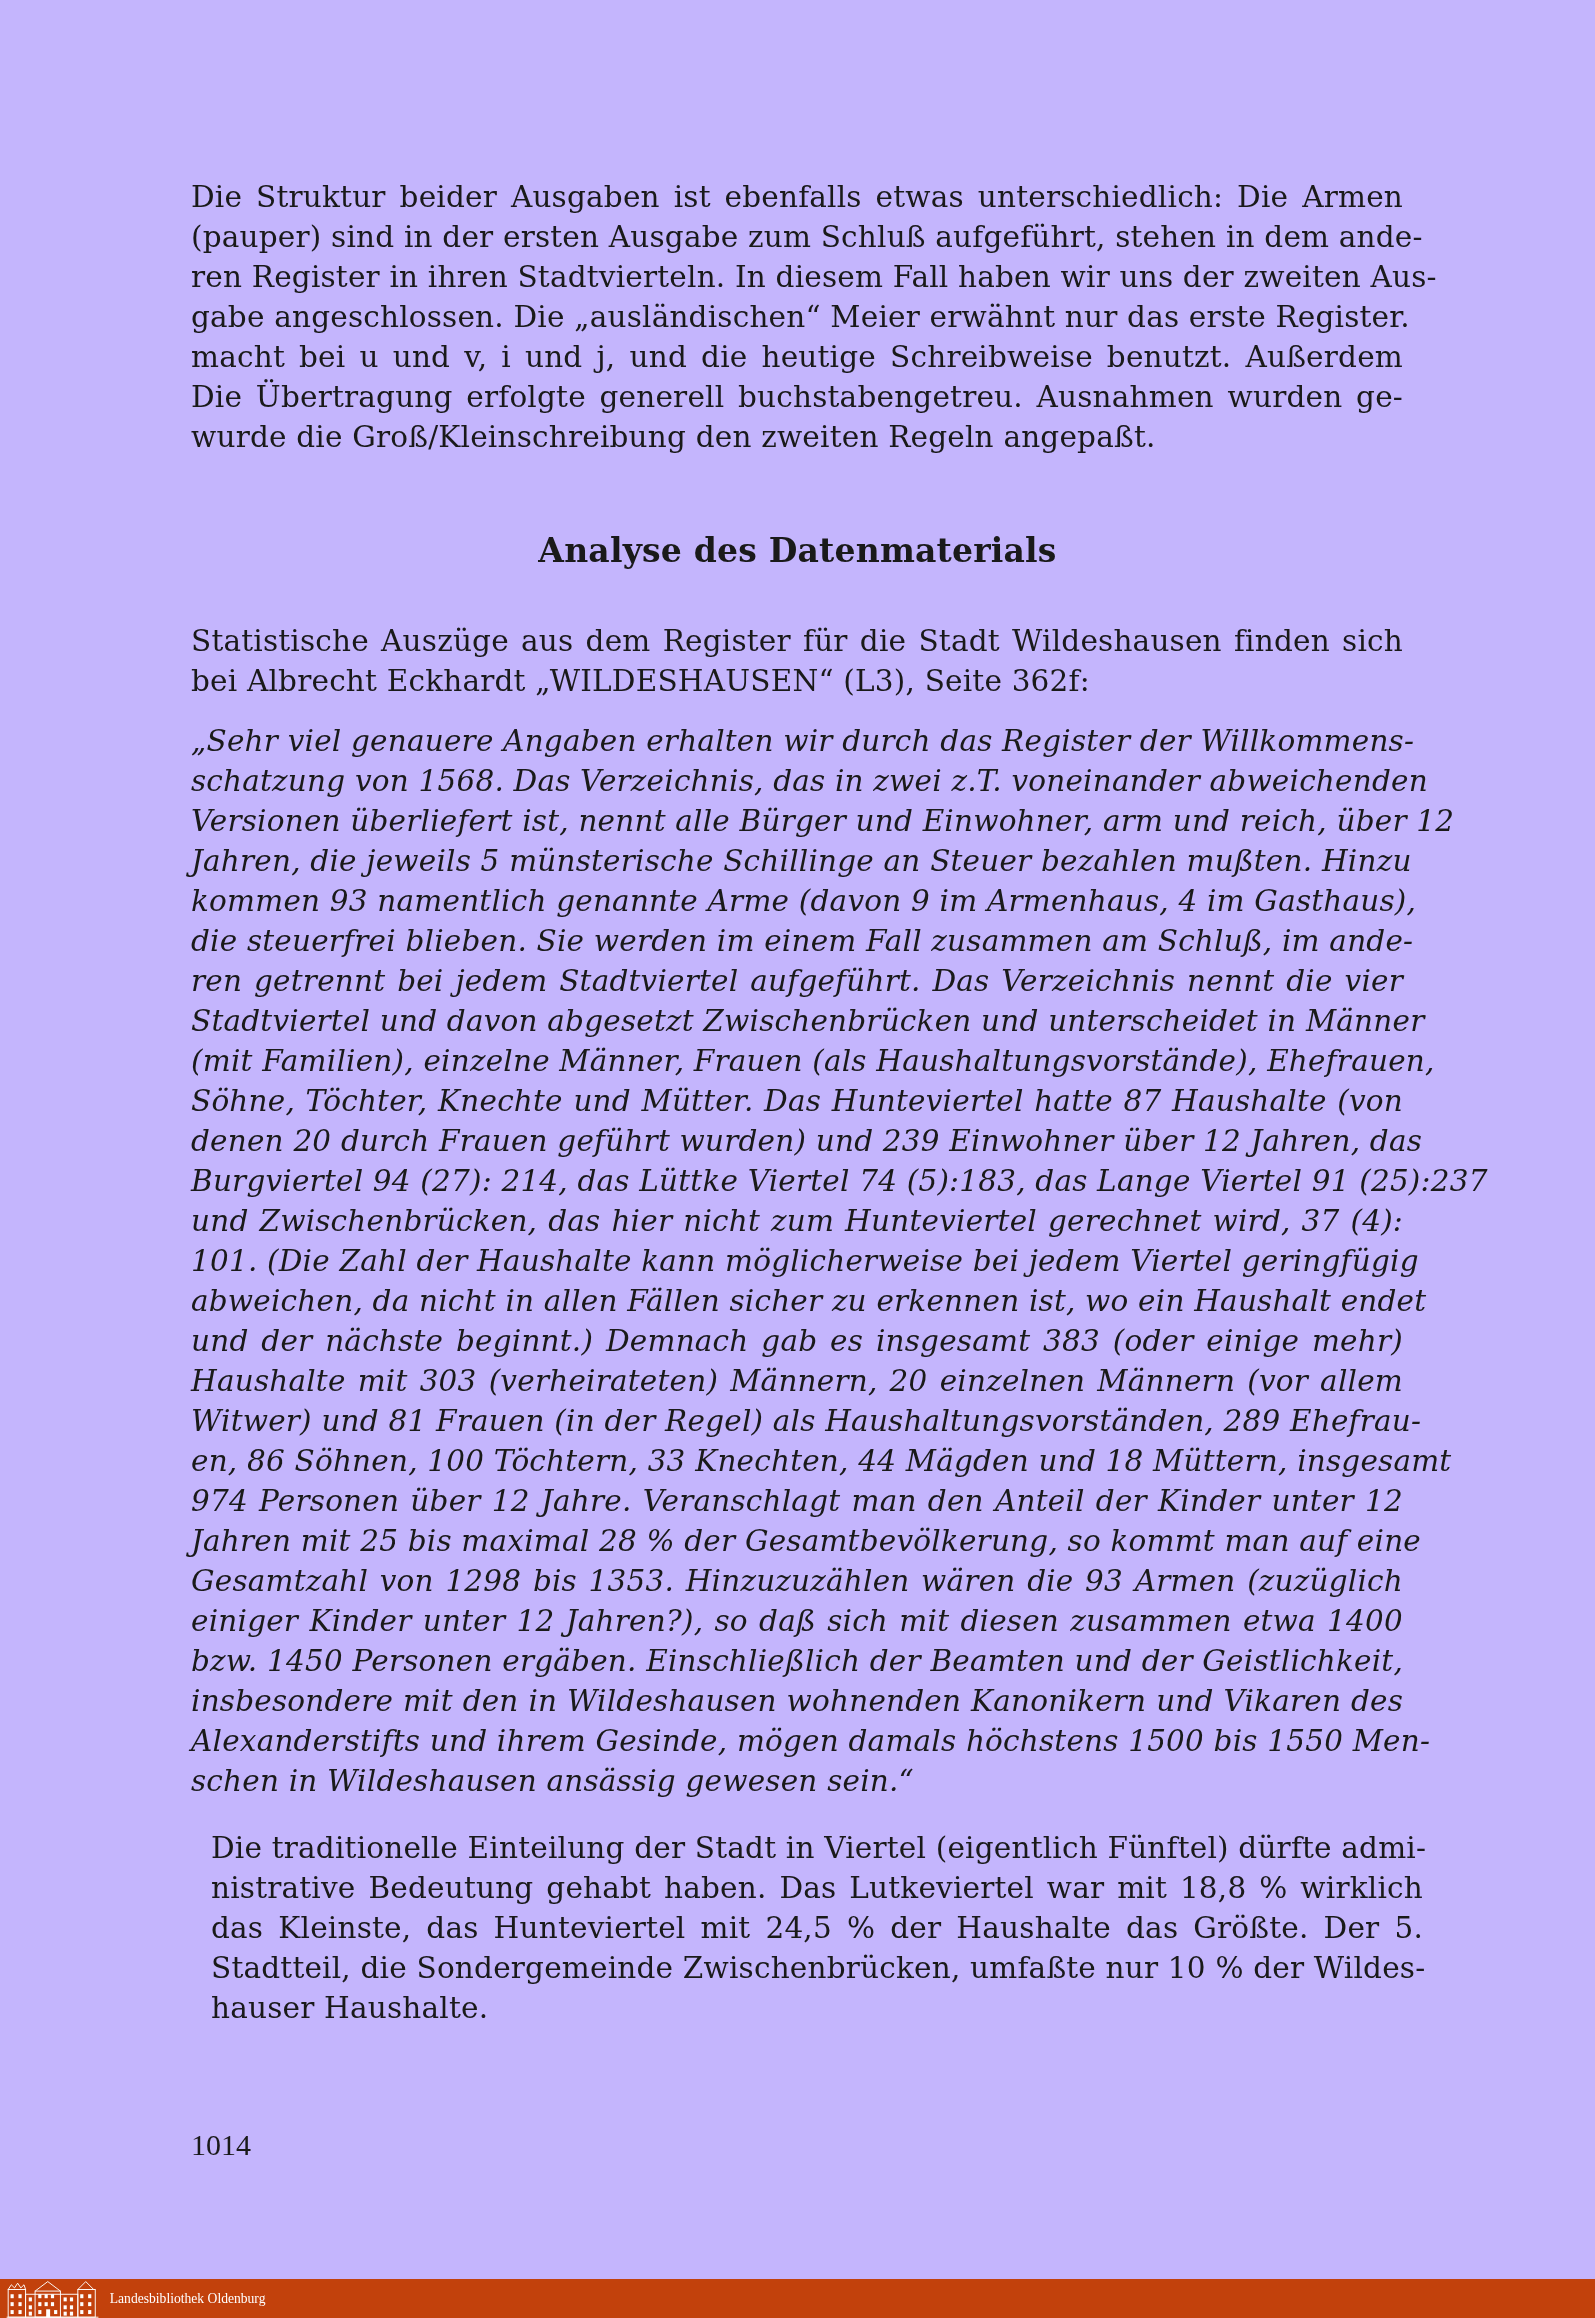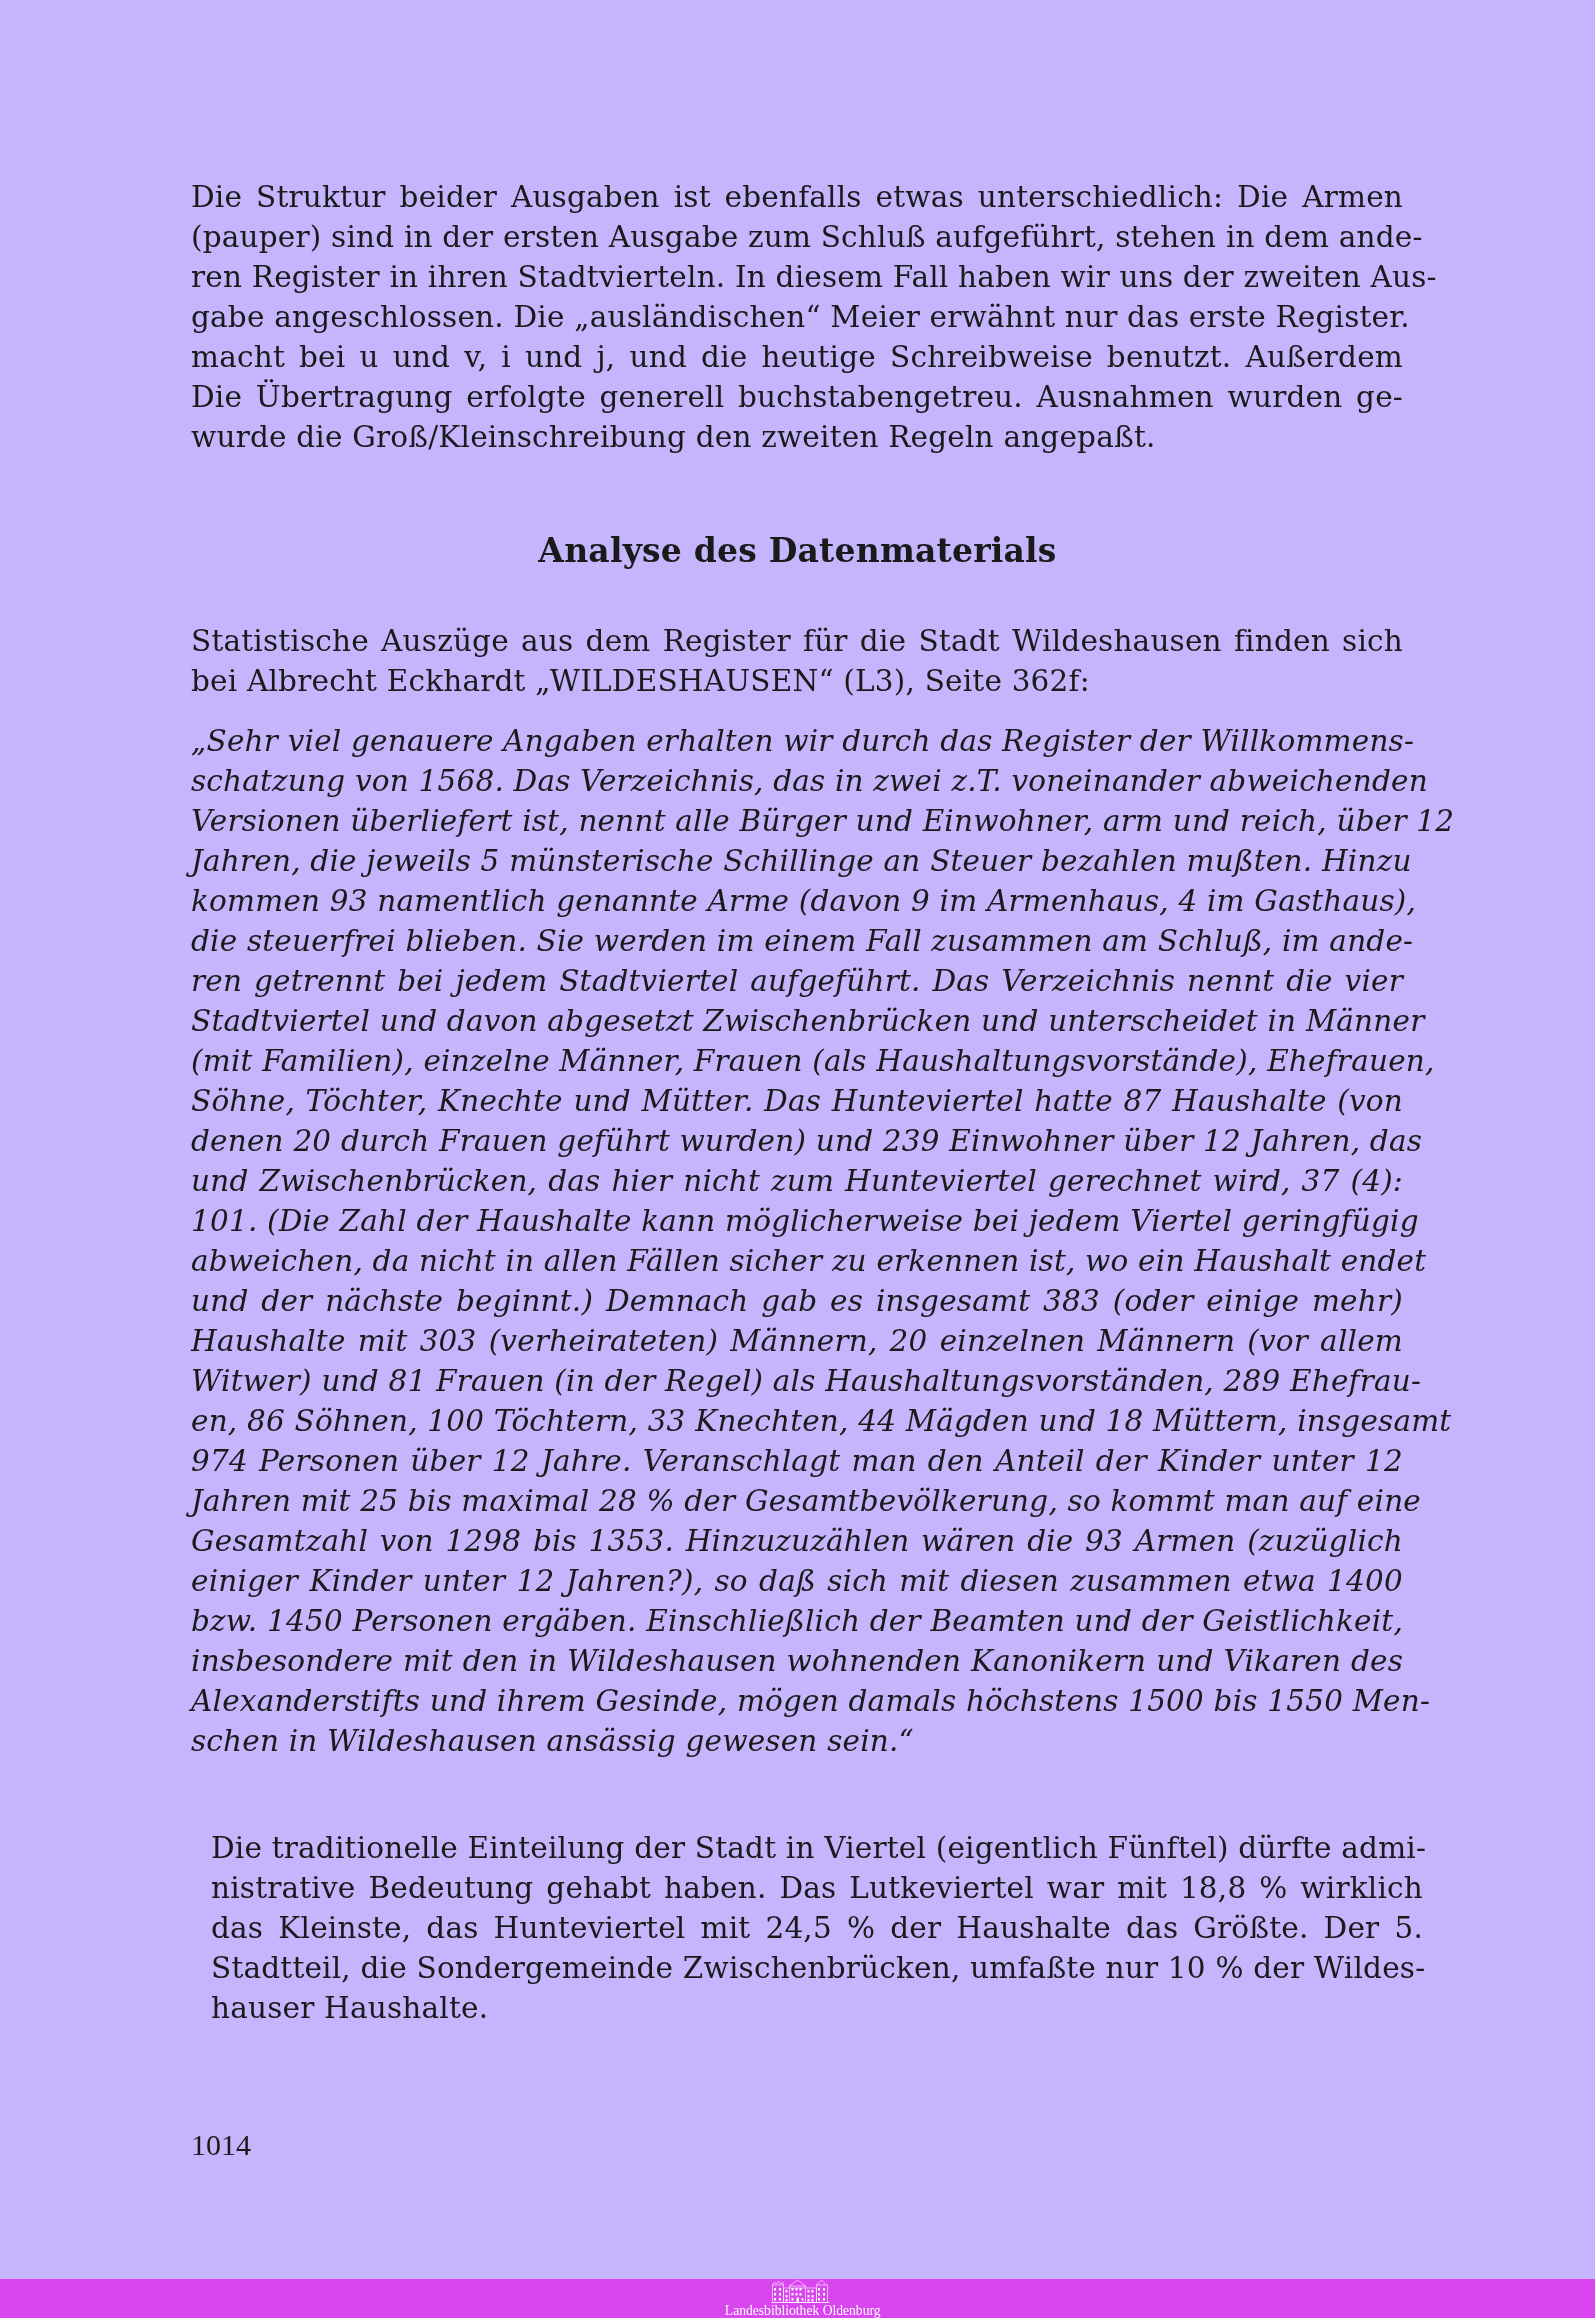--- a/index.html
+++ b/index.html
@@ -55,24 +55,23 @@
       left: 191px;
       top: 2128px;
       font-family: "Liberation Serif", serif;
       font-size: 30px;
       color: #1a1a1a;
     }
     #footer-bar {
       position: absolute;
       left: 0; top: 2279px;
       width: 1595px; height: 40px;
-      background: #d946ef;
+      background: #c2410c;
       display: flex;
       align-items: center;
-      flex-direction: column;
     }
     #library-logo {
       margin-left: 6.4px;
       width: 93px;
       height: 38px;
       display: block;
     }
     #library-name {
       margin-left: 10.4px;
       font-family: "Liberation Serif", serif;
@@ -107,20 +106,21 @@
     <span class="line">schatzung von 1568. Das Verzeichnis, das in zwei z.T. voneinander abweichenden</span>
     <span class="line">Versionen überliefert ist, nennt alle Bürger und Einwohner, arm und reich, über 12</span>
     <span class="line">Jahren, die jeweils 5 münsterische Schillinge an Steuer bezahlen mußten. Hinzu</span>
     <span class="line">kommen 93 namentlich genannte Arme (davon 9 im Armenhaus, 4 im Gasthaus),</span>
     <span class="line">die steuerfrei blieben. Sie werden im einem Fall zusammen am Schluß, im ande-</span>
     <span class="line">ren getrennt bei jedem Stadtviertel aufgeführt. Das Verzeichnis nennt die vier</span>
     <span class="line">Stadtviertel und davon abgesetzt Zwischenbrücken und unterscheidet in Männer</span>
     <span class="line">(mit Familien), einzelne Männer, Frauen (als Haushaltungsvorstände), Ehefrauen,</span>
     <span class="line">Söhne, Töchter, Knechte und Mütter. Das Hunteviertel hatte 87 Haushalte (von</span>
     <span class="line">denen 20 durch Frauen geführt wurden) und 239 Einwohner über 12 Jahren, das</span>
+    <span class="line">Burgviertel 94 (27): 214, das Lüttke Viertel 74 (5):183, das Lange Viertel 91 (25):237</span>
     <span class="line">und Zwischenbrücken, das hier nicht zum Hunteviertel gerechnet wird, 37 (4):</span>
     <span class="line">101. (Die Zahl der Haushalte kann möglicherweise bei jedem Viertel geringfügig</span>
     <span class="line">abweichen, da nicht in allen Fällen sicher zu erkennen ist, wo ein Haushalt endet</span>
     <span class="line">und der nächste beginnt.) Demnach gab es insgesamt 383 (oder einige mehr)</span>
     <span class="line">Haushalte mit 303 (verheirateten) Männern, 20 einzelnen Männern (vor allem</span>
     <span class="line">Witwer) und 81 Frauen (in der Regel) als Haushaltungsvorständen, 289 Ehefrau-</span>
     <span class="line">en, 86 Söhnen, 100 Töchtern, 33 Knechten, 44 Mägden und 18 Müttern, insgesamt</span>
     <span class="line">974 Personen über 12 Jahre. Veranschlagt man den Anteil der Kinder unter 12</span>
     <span class="line">Jahren mit 25 bis maximal 28 % der Gesamtbevölkerung, so kommt man auf eine</span>
     <span class="line">Gesamtzahl von 1298 bis 1353. Hinzuzuzählen wären die 93 Armen (zuzüglich</span>

